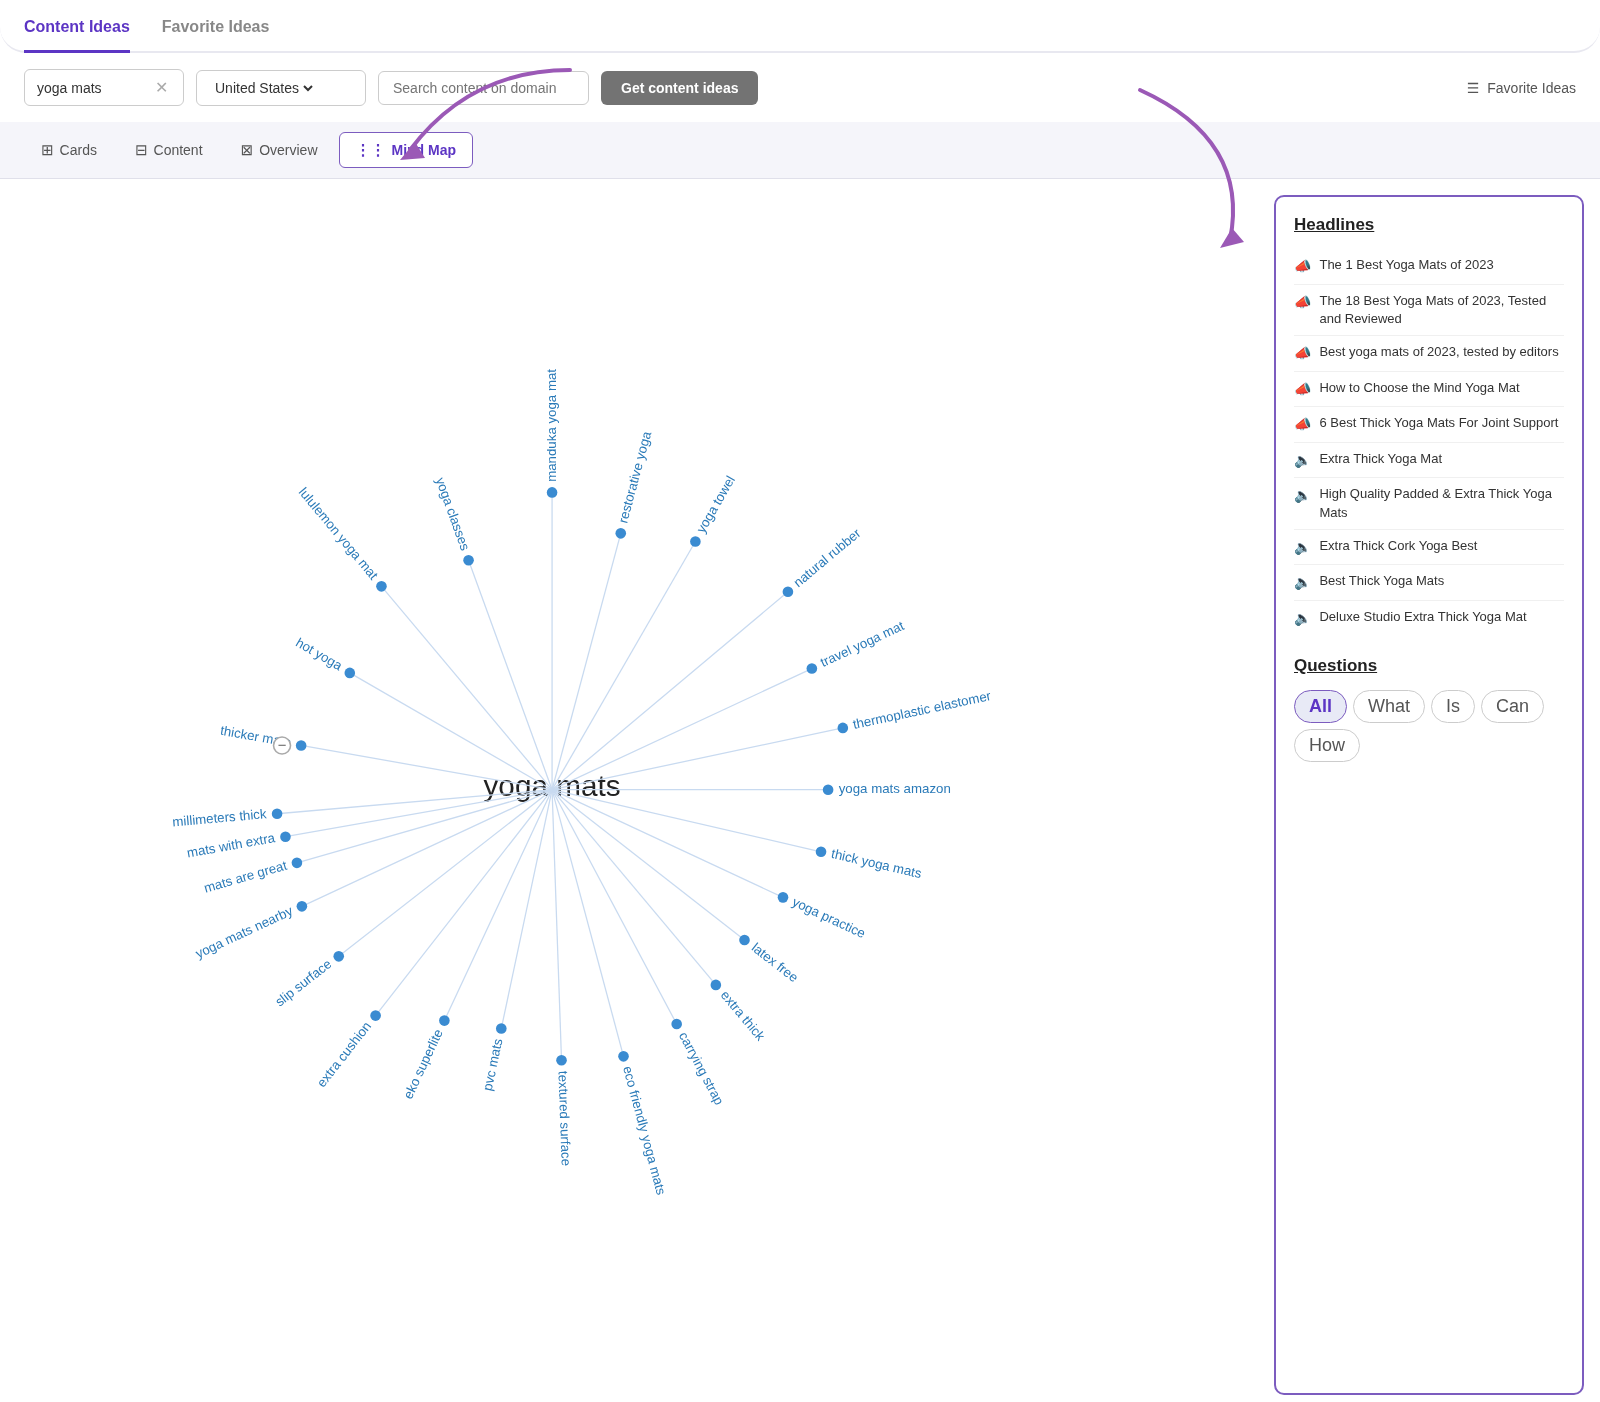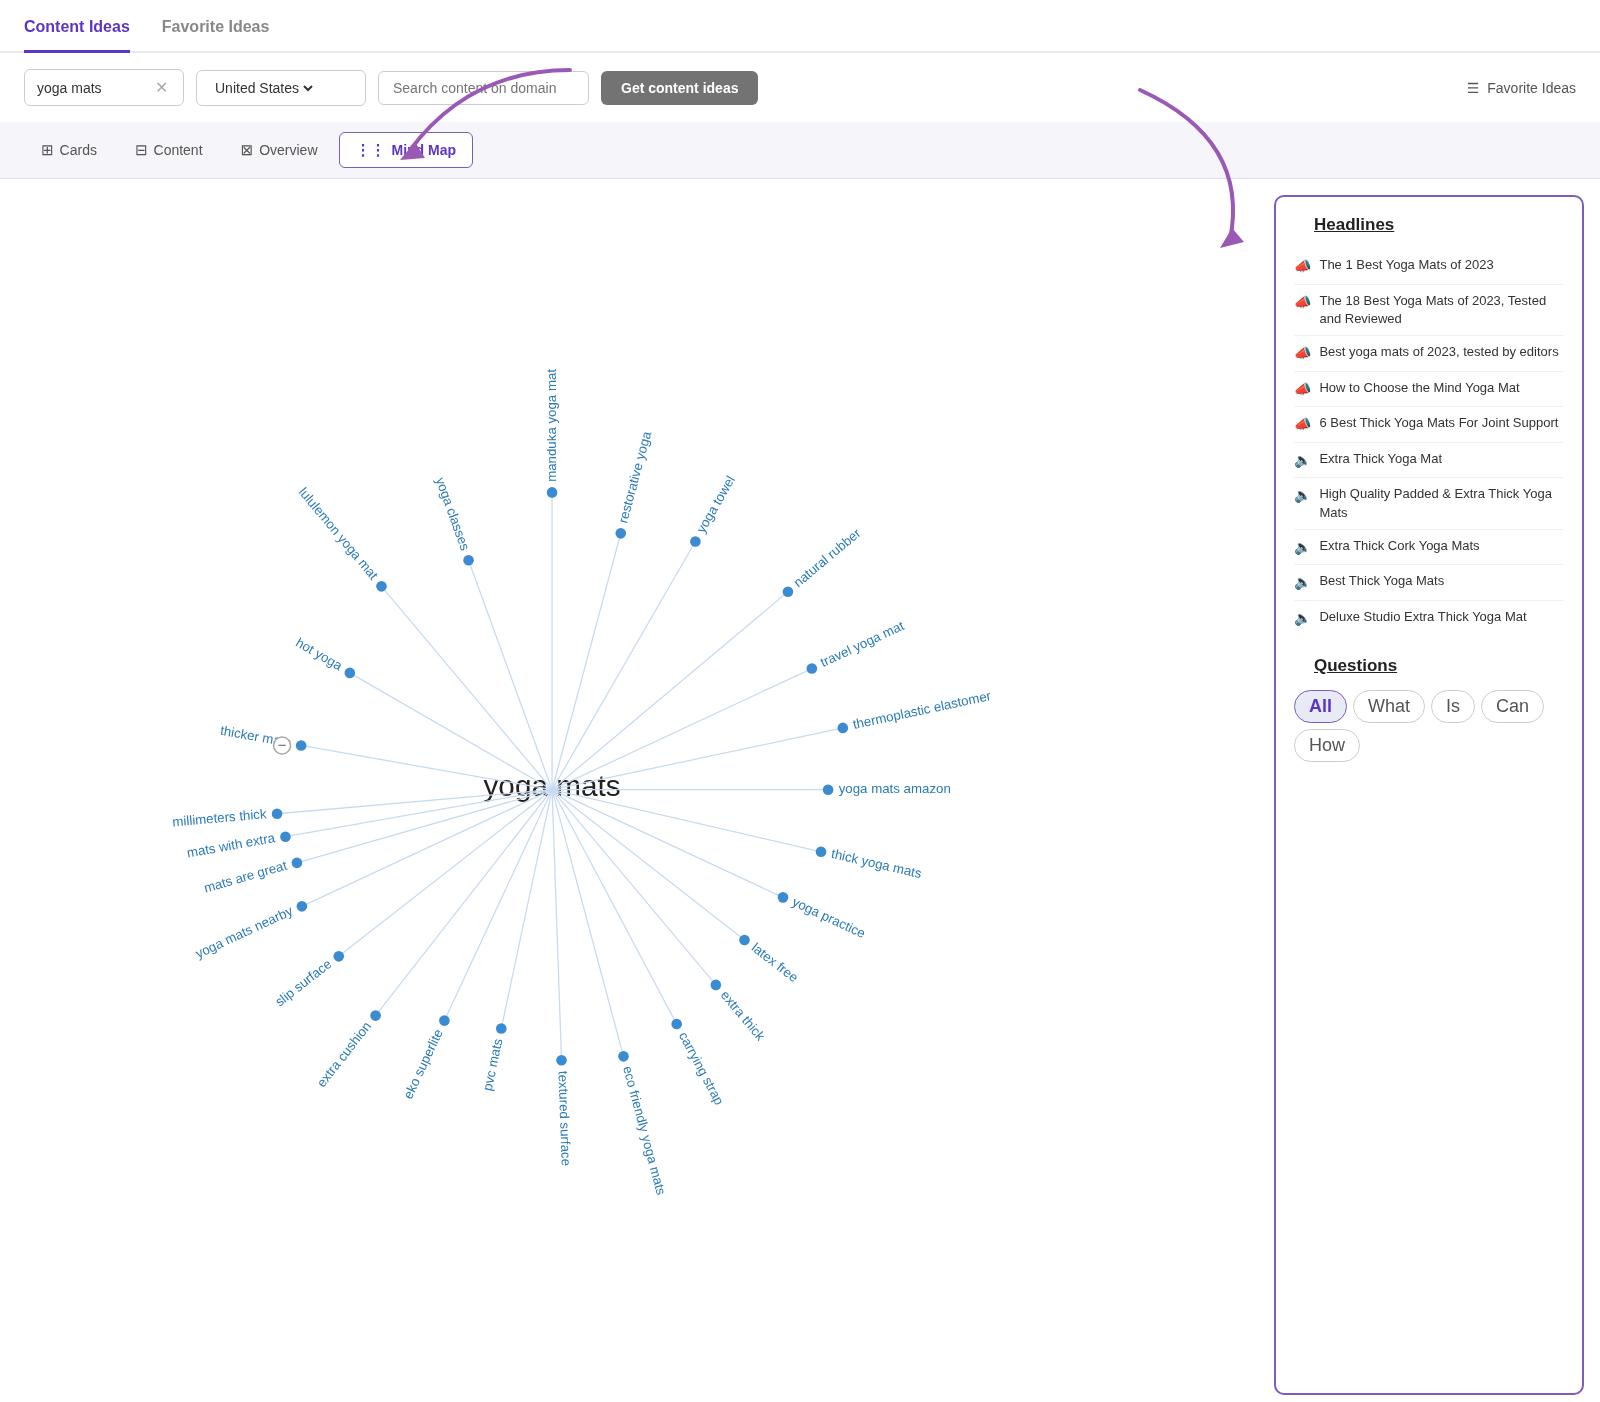--- a/index.html
+++ b/index.html
@@ -1,21 +1,21 @@
 <!DOCTYPE html>
 <html><head>
   <meta charset="utf-8">
   <style>
     * { box-sizing: border-box; margin: 0; padding: 0; }
     body { font-family: -apple-system, BlinkMacSystemFont, 'Segoe UI', sans-serif; background: #f5f5fa; color: #222; font-size: 14px; }
 
     .app-container { width: 1600px; min-height: 1402px; background: #fff; position: relative; overflow: hidden; }
 
     
-    .top-tabs { display: flex; align-items: flex-end; padding: 18px 24px 0; border-bottom: 2px solid #e8e8f0; gap: 32px; }
+    .top-tabs { display: flex; align-items: flex-end; padding: 18px 24px 0; border-bottom: 2px solid #e8e8f0; gap: 32px; border-radius: 26px; }
     .top-tab { font-size: 16px; font-weight: 600; color: #888; padding-bottom: 14px; cursor: pointer; border-bottom: 3px solid transparent; margin-bottom: -2px; }
     .top-tab.active { color: #5c35c4; border-bottom: 3px solid #5c35c4; }
 
     
     .toolbar { display: flex; align-items: center; padding: 16px 24px; gap: 12px; background: #fff; }
     .search-keyword { display: flex; align-items: center; border: 1.5px solid #ccc; border-radius: 6px; padding: 8px 12px; gap: 8px; font-size: 14px; color: #333; background: #fff; min-width: 160px; }
     .search-keyword input { border: none; outline: none; font-size: 14px; color: #333; width: 110px; }
     .clear-icon { color: #aaa; cursor: pointer; font-size: 16px; }
     .country-select { display: flex; align-items: center; border: 1.5px solid #ccc; border-radius: 6px; padding: 8px 14px; gap: 8px; font-size: 14px; color: #333; background: #fff; cursor: pointer; min-width: 170px; }
     .country-select select { border: none; outline: none; font-size: 14px; color: #333; background: transparent; cursor: pointer; }
@@ -32,21 +32,21 @@
     
     .main-content { display: flex; width: 100%; height: calc(1402px - 170px); position: relative; }
 
     
     .mindmap-area { flex: 1; position: relative; overflow: hidden; background: #fff; }
     .mindmap-svg { width: 100%; height: 100%; }
 
     
     .right-panel { width: 310px; min-width: 310px; border: 2px solid #7c5cbf; border-radius: 10px; margin: 16px 16px 16px 0; background: #fff; overflow-y: auto; padding: 18px; }
 
-    .panel-section-title { font-size: 17px; font-weight: 700; margin-bottom: 14px; text-decoration: underline; margin-left: 20px; }
+    .panel-section-title { font-size: 17px; font-weight: 700; margin-bottom: 14px; text-decoration: underline; }
 
     .headline-item { display: flex; align-items: flex-start; gap: 8px; padding: 7px 0; border-bottom: 1px solid #f0f0f0; font-size: 13px; color: #333; line-height: 1.4; }
     .headline-item:last-child { border-bottom: none; }
     .headline-icon-filled { color: #1a9be6; font-size: 14px; margin-top: 1px; flex-shrink: 0; }
     .headline-icon-outline { color: #aaa; font-size: 14px; margin-top: 1px; flex-shrink: 0; }
 
     .questions-section { margin-top: 20px; }
     .questions-filters { display: flex; gap: 6px; margin-bottom: 14px; flex-wrap: wrap; }
     .filter-btn { padding: 5px 14px; border-radius: 20px; border: 1.5px solid #ccc; font-size: 18px; cursor: pointer; background: #fff; color: #555; }
     .filter-btn.active { background: #e8eaf6; border-color: #7c5cbf; color: #5c35c4; font-weight: 600; }
@@ -219,21 +219,21 @@
           <div class="headline-item">
             <span class="headline-icon-outline">🔈</span>
             <span>Extra Thick Yoga Mat</span>
           </div>
           <div class="headline-item">
             <span class="headline-icon-outline">🔈</span>
             <span>High Quality Padded &amp; Extra Thick Yoga Mats</span>
           </div>
           <div class="headline-item">
             <span class="headline-icon-outline">🔈</span>
-            <span>Extra Thick Cork Yoga Mats</span>
+            <span>Extra Thick Cork Yoga Best</span>
           </div>
           <div class="headline-item">
             <span class="headline-icon-outline">🔈</span>
             <span>Best Thick Yoga Mats</span>
           </div>
           <div class="headline-item">
             <span class="headline-icon-outline">🔈</span>
             <span>Deluxe Studio Extra Thick Yoga Mat</span>
           </div>
         </div>

